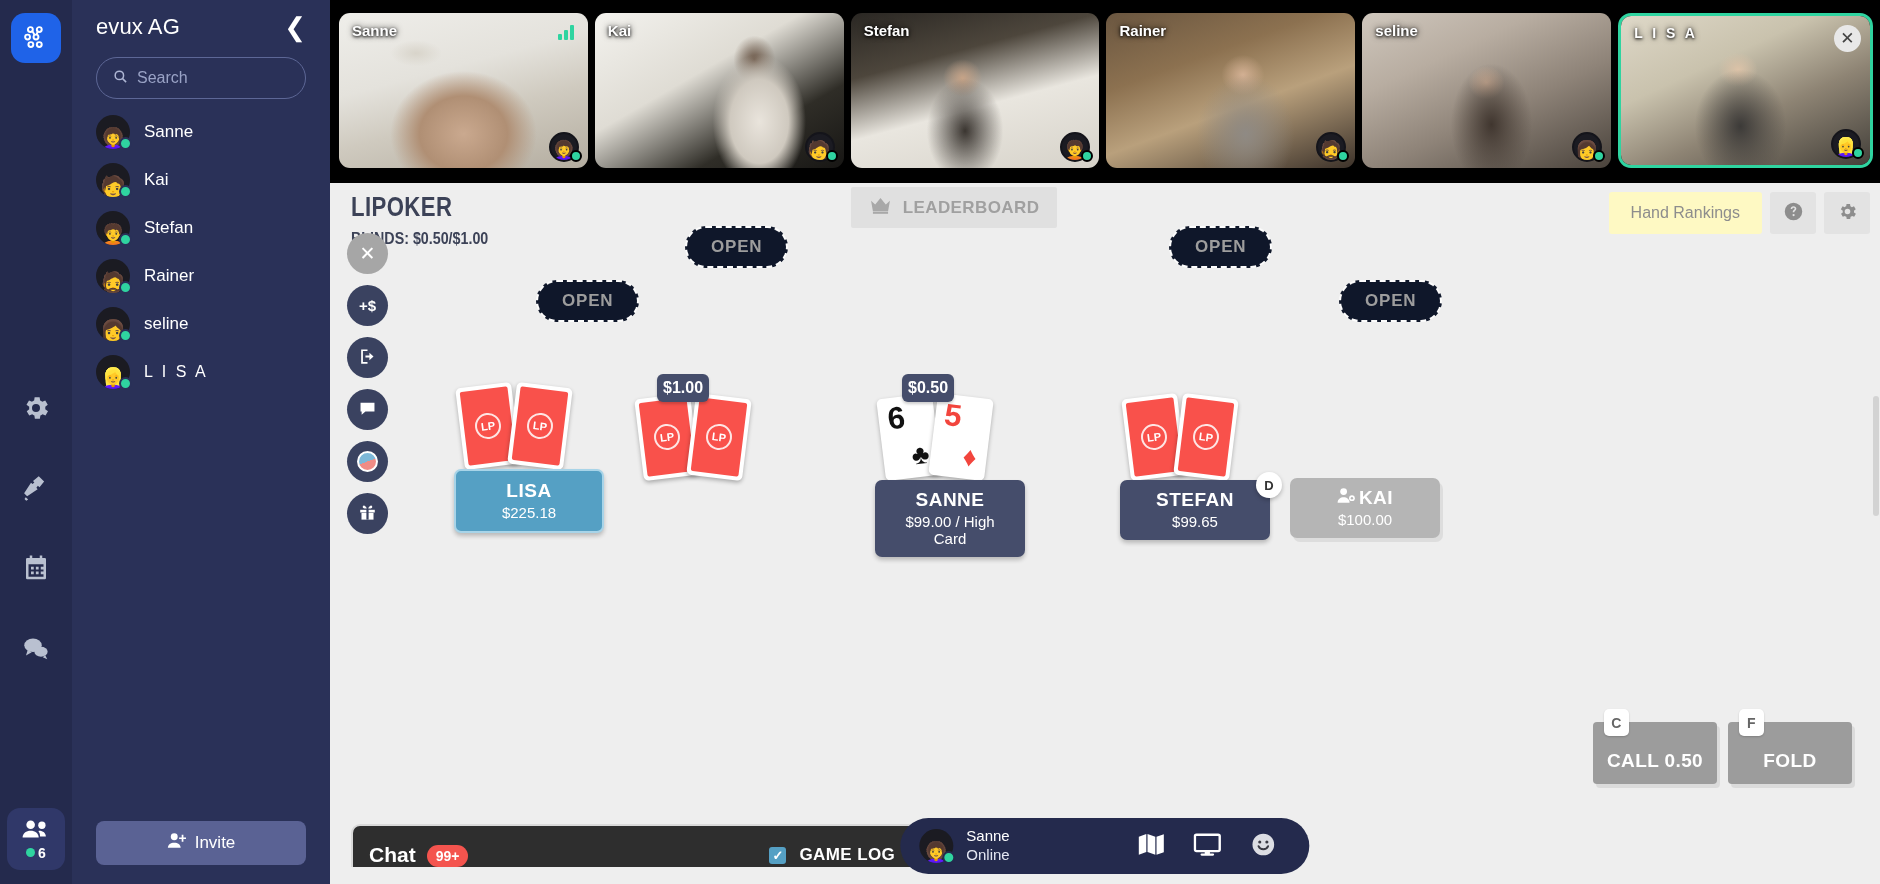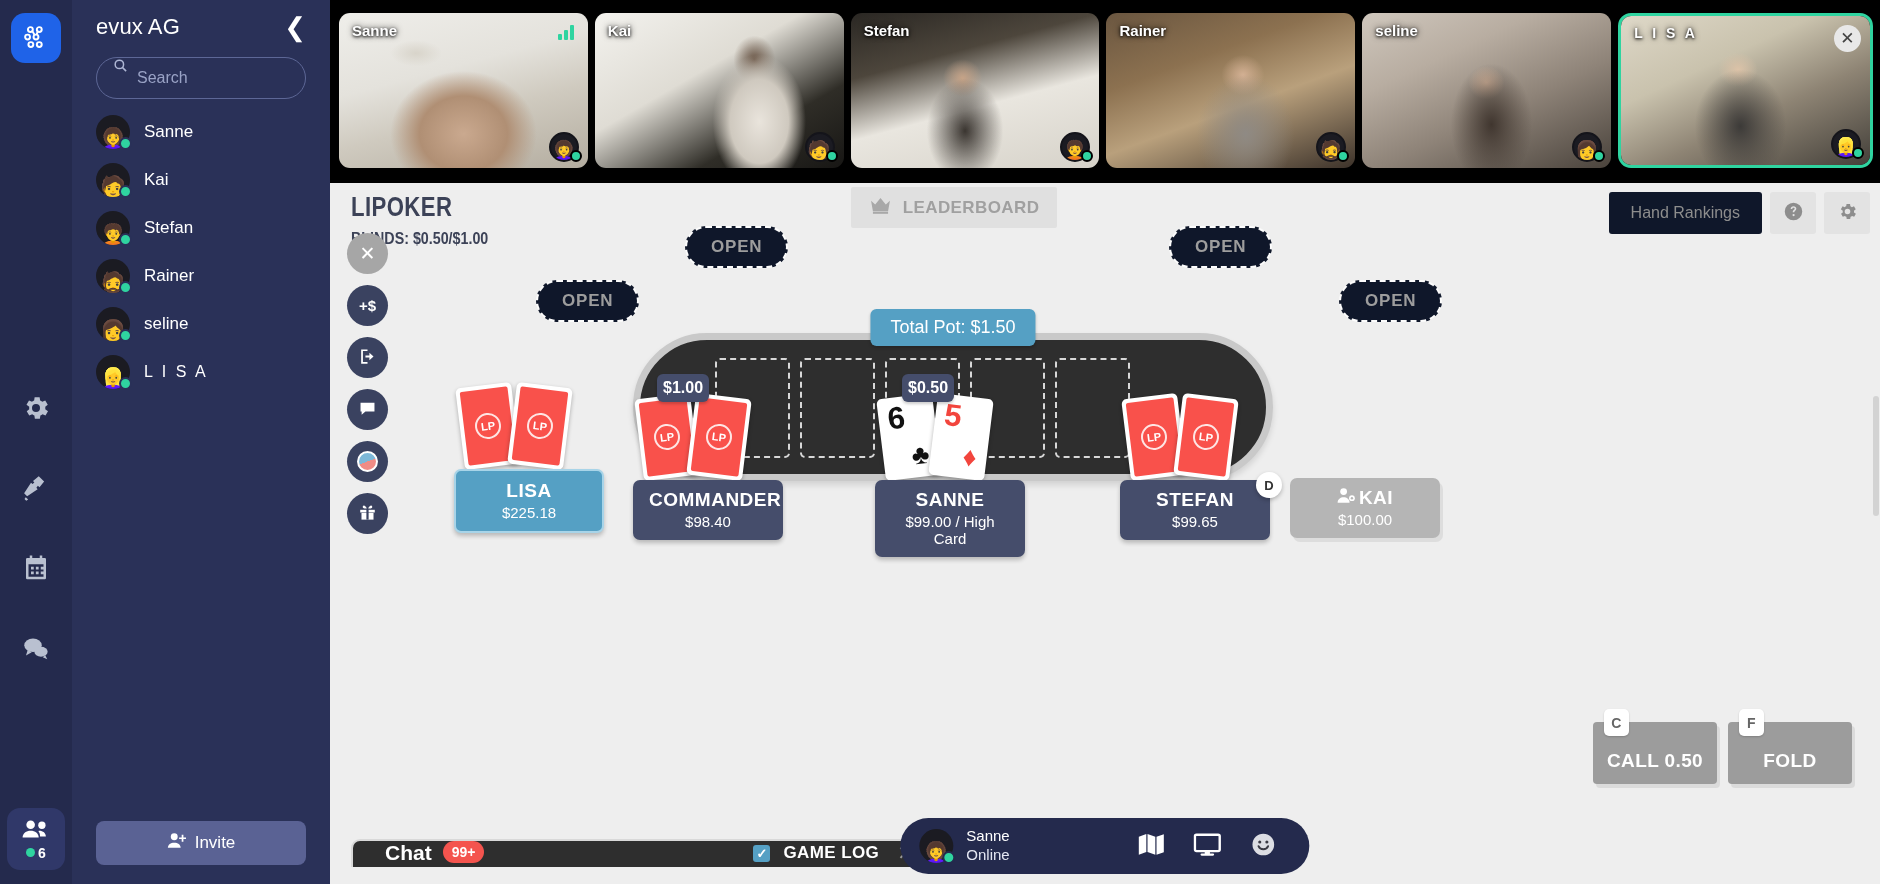--- a/index.html
+++ b/index.html
@@ -43,21 +43,21 @@
     width: 258px; height: 884px; flex: 0 0 258px;
     background: #2a3158;
     position: relative;
     padding: 0 24px;
   }
   .sb-head { display: flex; align-items: center; justify-content: space-between; padding-top: 14px; }
   .sb-title { color: #fff; font-size: 22px; font-weight: 400; letter-spacing: .1px; }
   .sb-collapse { color: #fff; font-size: 26px; line-height: 1; cursor: pointer; font-weight: 300; }
   .sb-search {
     margin-top: 17px; height: 42px; border: 1px solid #5d6796; border-radius: 21px;
-    display: flex; gap: 9px; padding: 0 16px;
+    display: flex; align-items: center; gap: 9px; padding: 0 16px;
   }
   .sb-search svg { width: 15px; height: 15px; stroke: #aeb6d4; fill: none; stroke-width: 2; }
   .sb-search-input {
     background: transparent; border: none; outline: none;
     color: #e3e7f5; font-size: 16px; font-family: inherit; width: 100%;
   }
   .sb-search-input::placeholder { color: #9aa3c6; }
   .sb-list { margin-top: 14px; display: flex; flex-direction: column; gap: 10px; }
   .sb-item { display: flex; align-items: center; gap: 14px; cursor: pointer; height: 38px; }
   .av-wrap { position: relative; width: 34px; height: 34px; flex: 0 0 34px; }
@@ -139,21 +139,21 @@
   .btn-leader {
     position: absolute; left: 521px; top: 4px; width: 206px; height: 41px;
     background: #e0e0e0; border: none; cursor: pointer; border-radius: 2px;
     display: flex; align-items: center; justify-content: center; gap: 11px;
     color: #a0a0a0; font-weight: 800; font-size: 17px; letter-spacing: .4px;
     font-family: "Liberation Sans Narrow", "Liberation Sans", sans-serif;
   }
   .btn-leader svg { width: 23px; height: 17px; fill: #a8a8a8; }
   .hdr-right { position: absolute; right: 10px; top: 9px; display: flex; gap: 8px; align-items: center; }
   .btn-hand {
-    height: 42px; padding: 0 22px; background: #0f172a; border: none; cursor: pointer;
+    height: 42px; padding: 0 22px; background: #fef9c3; border: none; cursor: pointer;
     border-radius: 3px; color: #8d8d8d; font-size: 16px; font-family: inherit;
   }
   .btn-sq {
     width: 46px; height: 42px; background: #e3e3e3; border: none; cursor: pointer;
     border-radius: 3px; display: flex; align-items: center; justify-content: center;
   }
   .btn-sq svg { width: 21px; height: 21px; fill: #8d8d8d; }
 
   
   .tools { position: absolute; left: 17px; top: 50px; display: flex; flex-direction: column; gap: 11px; }
@@ -260,23 +260,23 @@
   }
   .hotkey {
     position: absolute; top: -13px; left: 11px; width: 25px; height: 27px;
     background: #fff; border-radius: 5px; color: #666;
     font-size: 14px; font-weight: 800; display: flex; align-items: center; justify-content: center;
     box-shadow: 0 1px 2px rgba(0,0,0,.18);
   }
 
   
   .chatbar {
-    position: absolute; left: 21px; bottom: 17px; width: 597px; height: 28px;
+    position: absolute; left: 21px; bottom: 17px; width: 597px; height: 43px;
     background: #2e2e2e; border-radius: 9px 9px 0 0;
-    display: flex; align-items: flex-start; padding: 0 32px;
+    display: flex; align-items: flex-end; padding: 0 16px;
     border: 2px solid #d9d9d9; border-bottom: none;
   }
   .chat-label { color: #fff; font-size: 21px; font-weight: 700; }
   .chat-badge {
     margin-left: 11px; background: #f4544e; color: #fff; border-radius: 13px;
     padding: 3px 9px; font-size: 14px; font-weight: 700;
   }
   .chat-right { margin-left: auto; display: flex; align-items: center; gap: 13px; }
   .gl-check {
     width: 17px; height: 17px; border-radius: 3px; background: #55a0c4;
@@ -587,30 +587,20 @@
             <svg viewBox="0 0 24 24">
                 <path d="M2.8 8.6h18.4v3.4H2.8z"></path>
                 <path d="M4.4 12.6h15.2V21H4.4z"></path>
                 <path d="M10.6 6.6h2.8V21h-2.8z" fill="#3a4260"></path>
                 <path d="M7.3 3.2c1.6 0 3 1.8 3.8 3.6-2 .4-4.3.2-5-1.2-.4-1 .3-2.4 1.2-2.4zm9.4 0c.9 0 1.6 1.4 1.2 2.4-.7 1.4-3 1.6-5 1.2.8-1.8 2.2-3.6 3.8-3.6z"></path>
               </svg>
           </span>
         </div>
       </div>
 
-      <div class="felt">
-        <div class="pot">Total Pot: $1.50</div>
-        <div class="community">
-          <div class="cslot"></div>
-          <div class="cslot"></div>
-          <div class="cslot"></div>
-          <div class="cslot"></div>
-          <div class="cslot"></div>
-        </div>
-      </div>
 
       <div class="open-seat" style="left:206px; top:97px;">OPEN</div>
       <div class="open-seat" style="left:355px; top:43px;">OPEN</div>
       <div class="open-seat" style="left:839px; top:43px;">OPEN</div>
       <div class="open-seat" style="left:1009px; top:97px;">OPEN</div>
 
       <div class="seat hero" style="left:124px; top:202px;">
         <div class="hero-ring"></div>
         <div class="seat-cards">
           <div class="card l">
@@ -636,24 +626,20 @@
           <div class="card l">
             <div class="face">
               <span class="lp">LP</span>
             </div>
           </div>
           <div class="card r">
             <div class="face">
               <span class="lp">LP</span>
             </div>
           </div>
-        </div>
-        <div class="seat-plate">
-          <div class="seat-name">COMMANDER</div>
-          <div class="seat-stack">$98.40</div>
         </div>
       </div>
 
       <div class="seat" style="left:545px; top:213px;">
         <div class="bet-chip" style="left:27px; top:-22px;">$0.50</div>
         <div class="seat-cards">
           <div class="card l open-face">
             <div class="face">
               <span class="rank black">6</span>
               <span class="suit black">♣</span>

